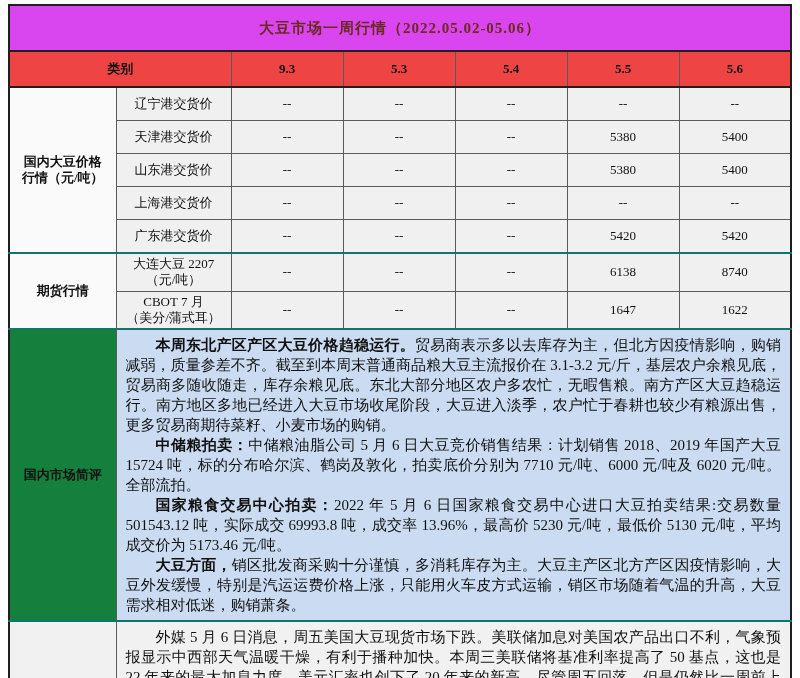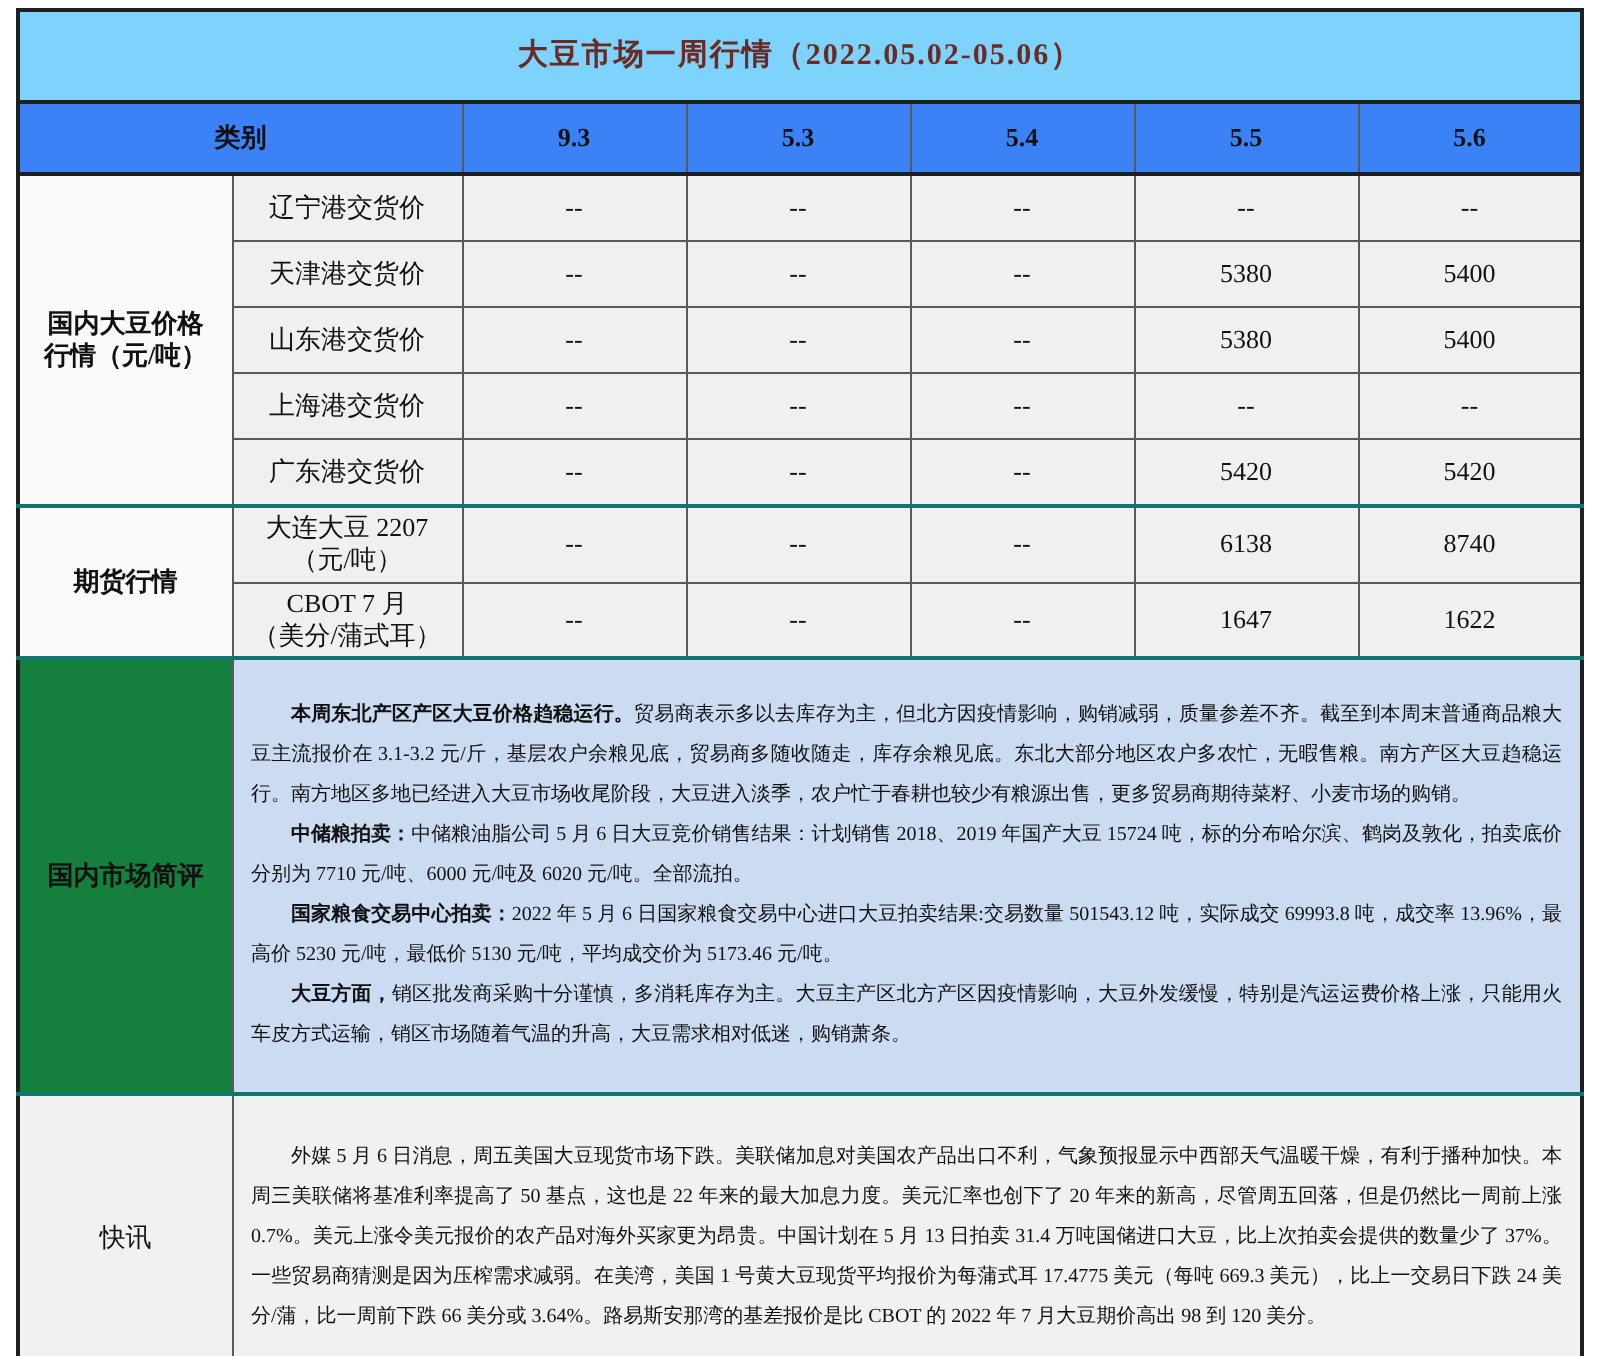--- a/index.html
+++ b/index.html
@@ -15,46 +15,46 @@
   }
   td{
     border:1px solid #5a5a5a;
     font-size:13px;line-height:1.35;
     text-align:center;vertical-align:middle;
     padding:2px 4px;overflow:hidden;
     background:#f0f0f0;
   }
   
   tr.row-title td{
-    background:#7dd3fc;height:40px;
+    background:#d946ef;height:40px;
     border-bottom:2px solid #1f1f1f;
   }
   .title-text{
     font-weight:bold;font-size:15px;letter-spacing:1px;color:#6b2a23;
   }
   
   tr.row-header td{
-    background:#3b82f6;height:30px;font-weight:bold;
+    background:#ef4444;height:30px;font-weight:bold;
     border-bottom:2px solid #1f1f1f;
   }
   
   tr.row-port td{height:28px;}
   tr.row-fut td{height:30px;}
   td.sec-label{background:#fafafa;font-weight:bold;}
   td.sub-label{background:#f0f0f0;}
   .two-line div{line-height:1.25;}
   
   tr.sec-top td{border-top:2px solid #0f766e;}
   td.comment-label{background:#15803d;font-weight:bold;}
   td.comment-body{
     background:#cbdcf2;text-align:justify;vertical-align:middle;
     padding:5px 9px;height:206px;
   }
   td.comment-body p, td.express-body p{
-    margin:0;text-indent:2em;line-height:20px;font-size:10px;
+    margin:0;text-indent:2em;line-height:20px;font-size:15px;
   }
   td.express-label{background:#f1f1f1;font-weight:normal;}
   td.express-body{
     background:#f1f1f1;text-align:justify;vertical-align:middle;
     padding:5px 9px;height:132px;
   }
 </style>
 </head>
 <body>
 

